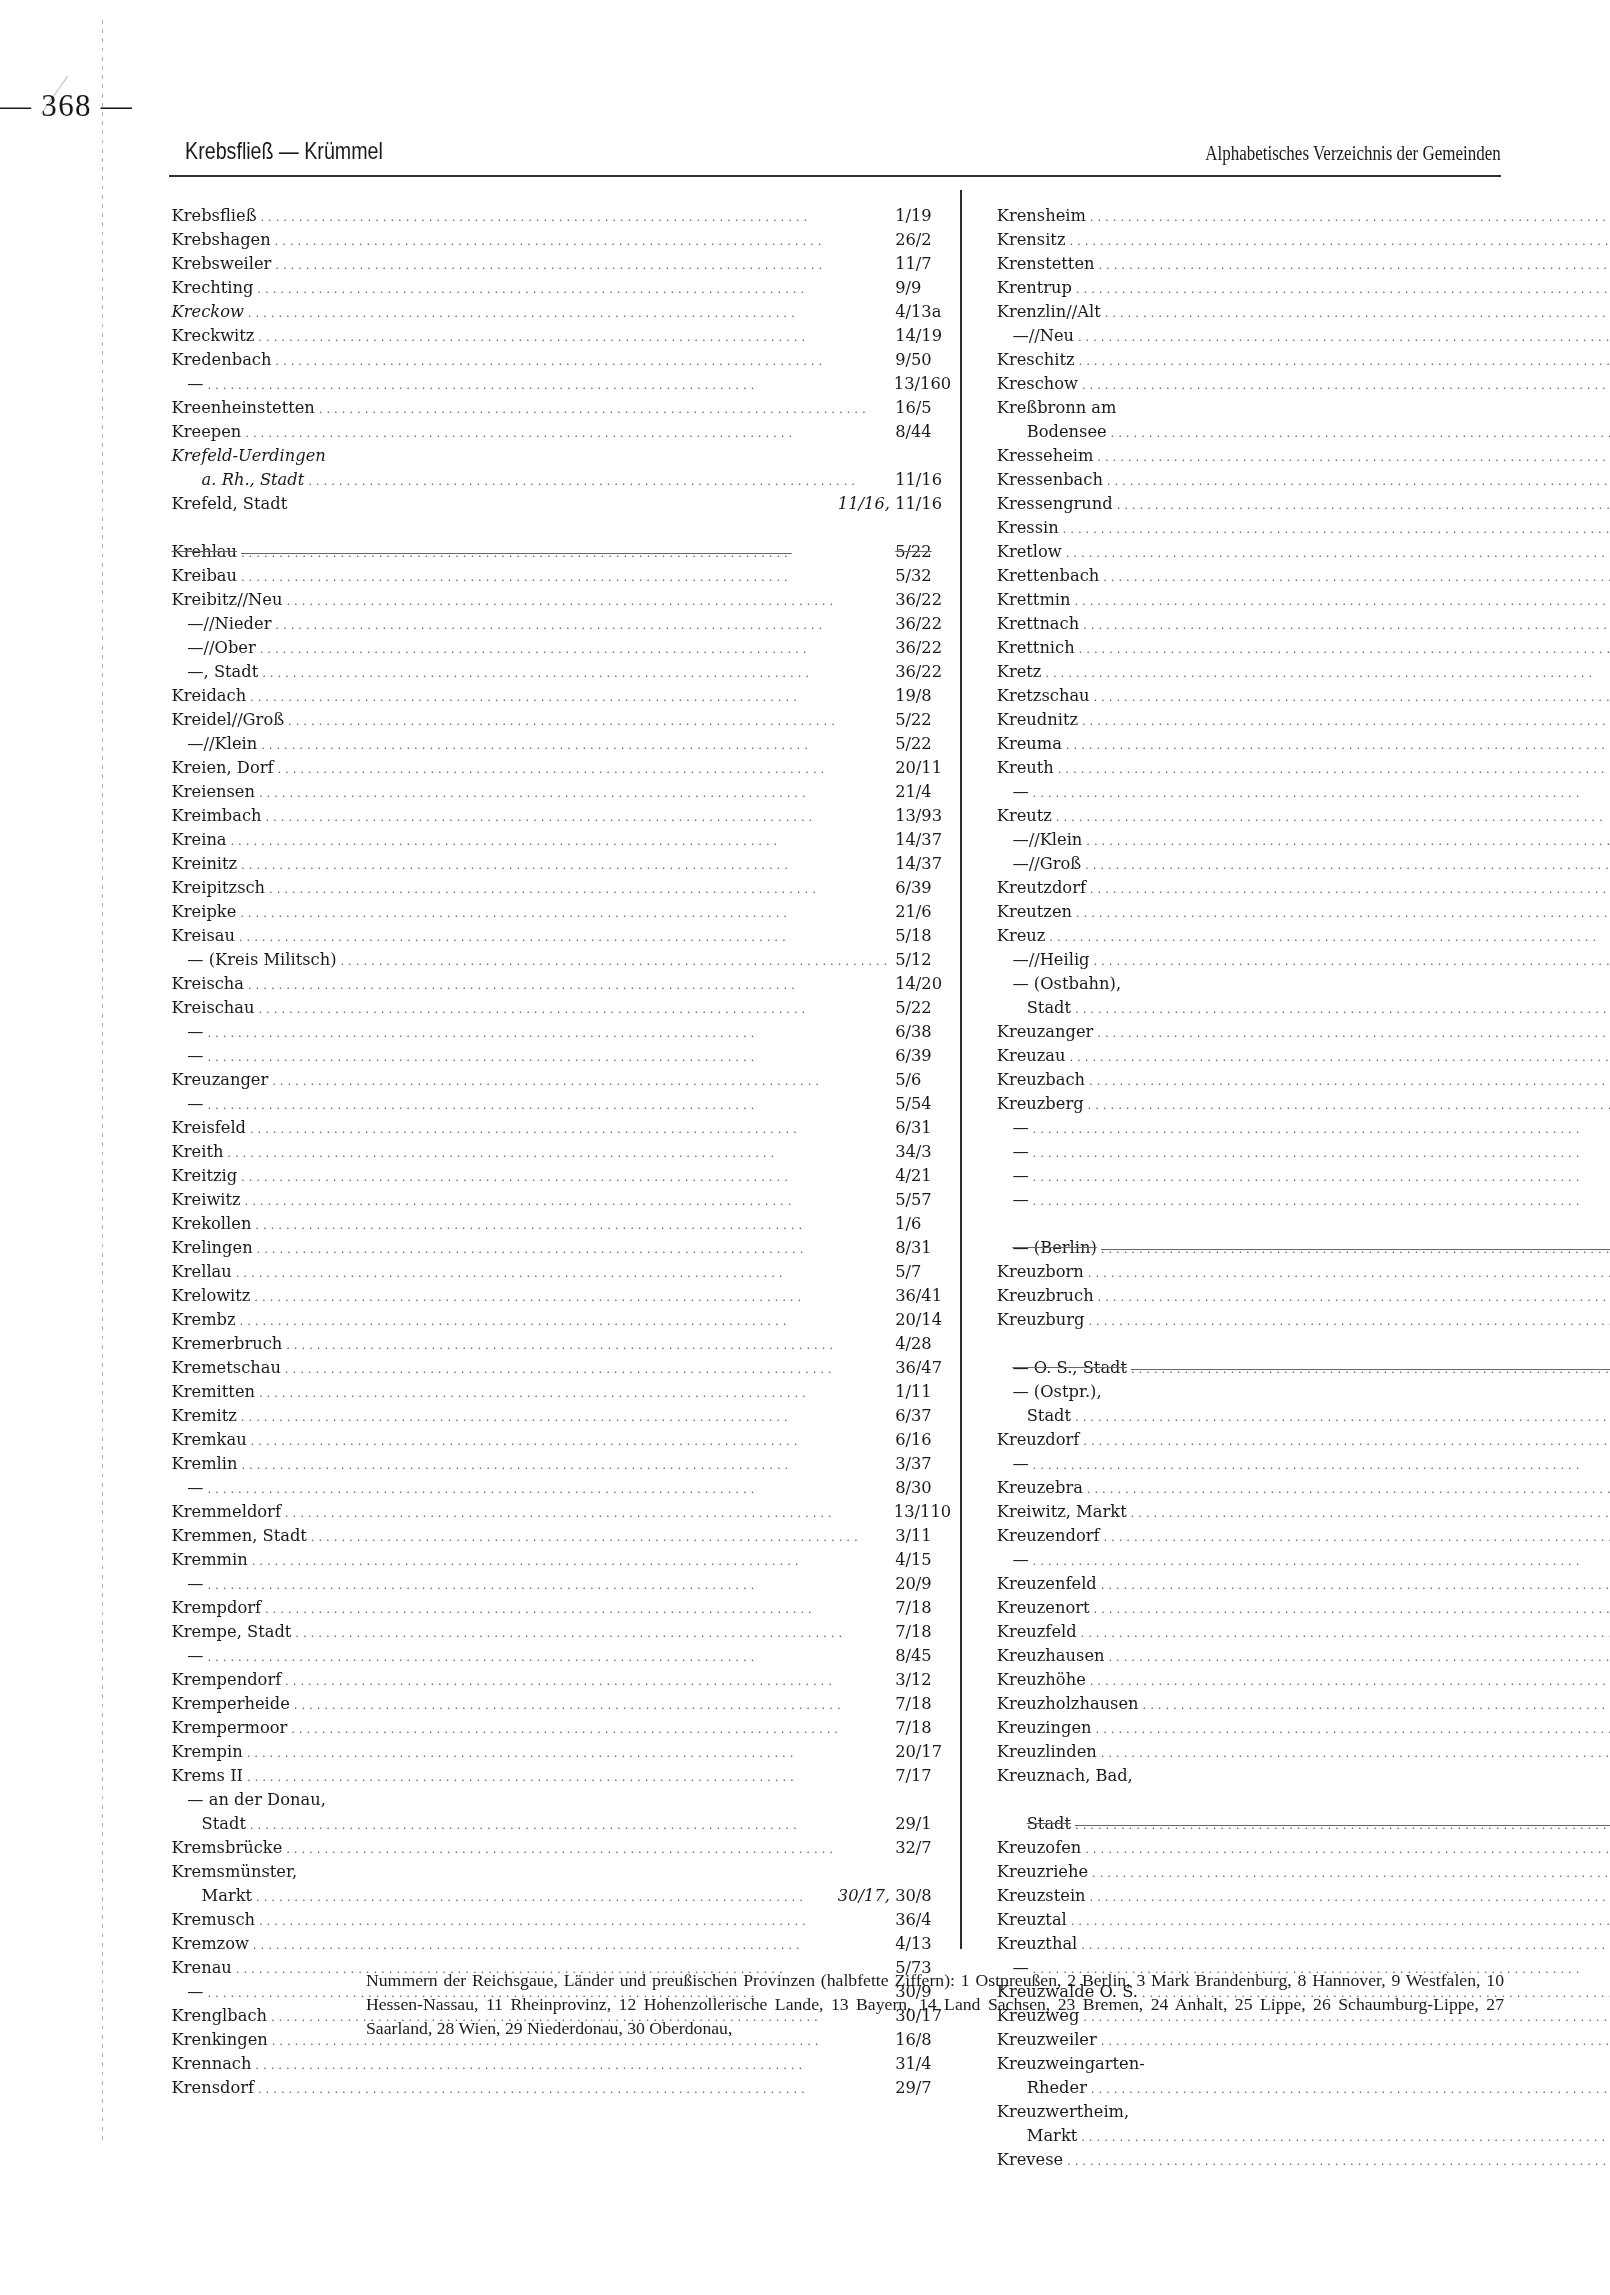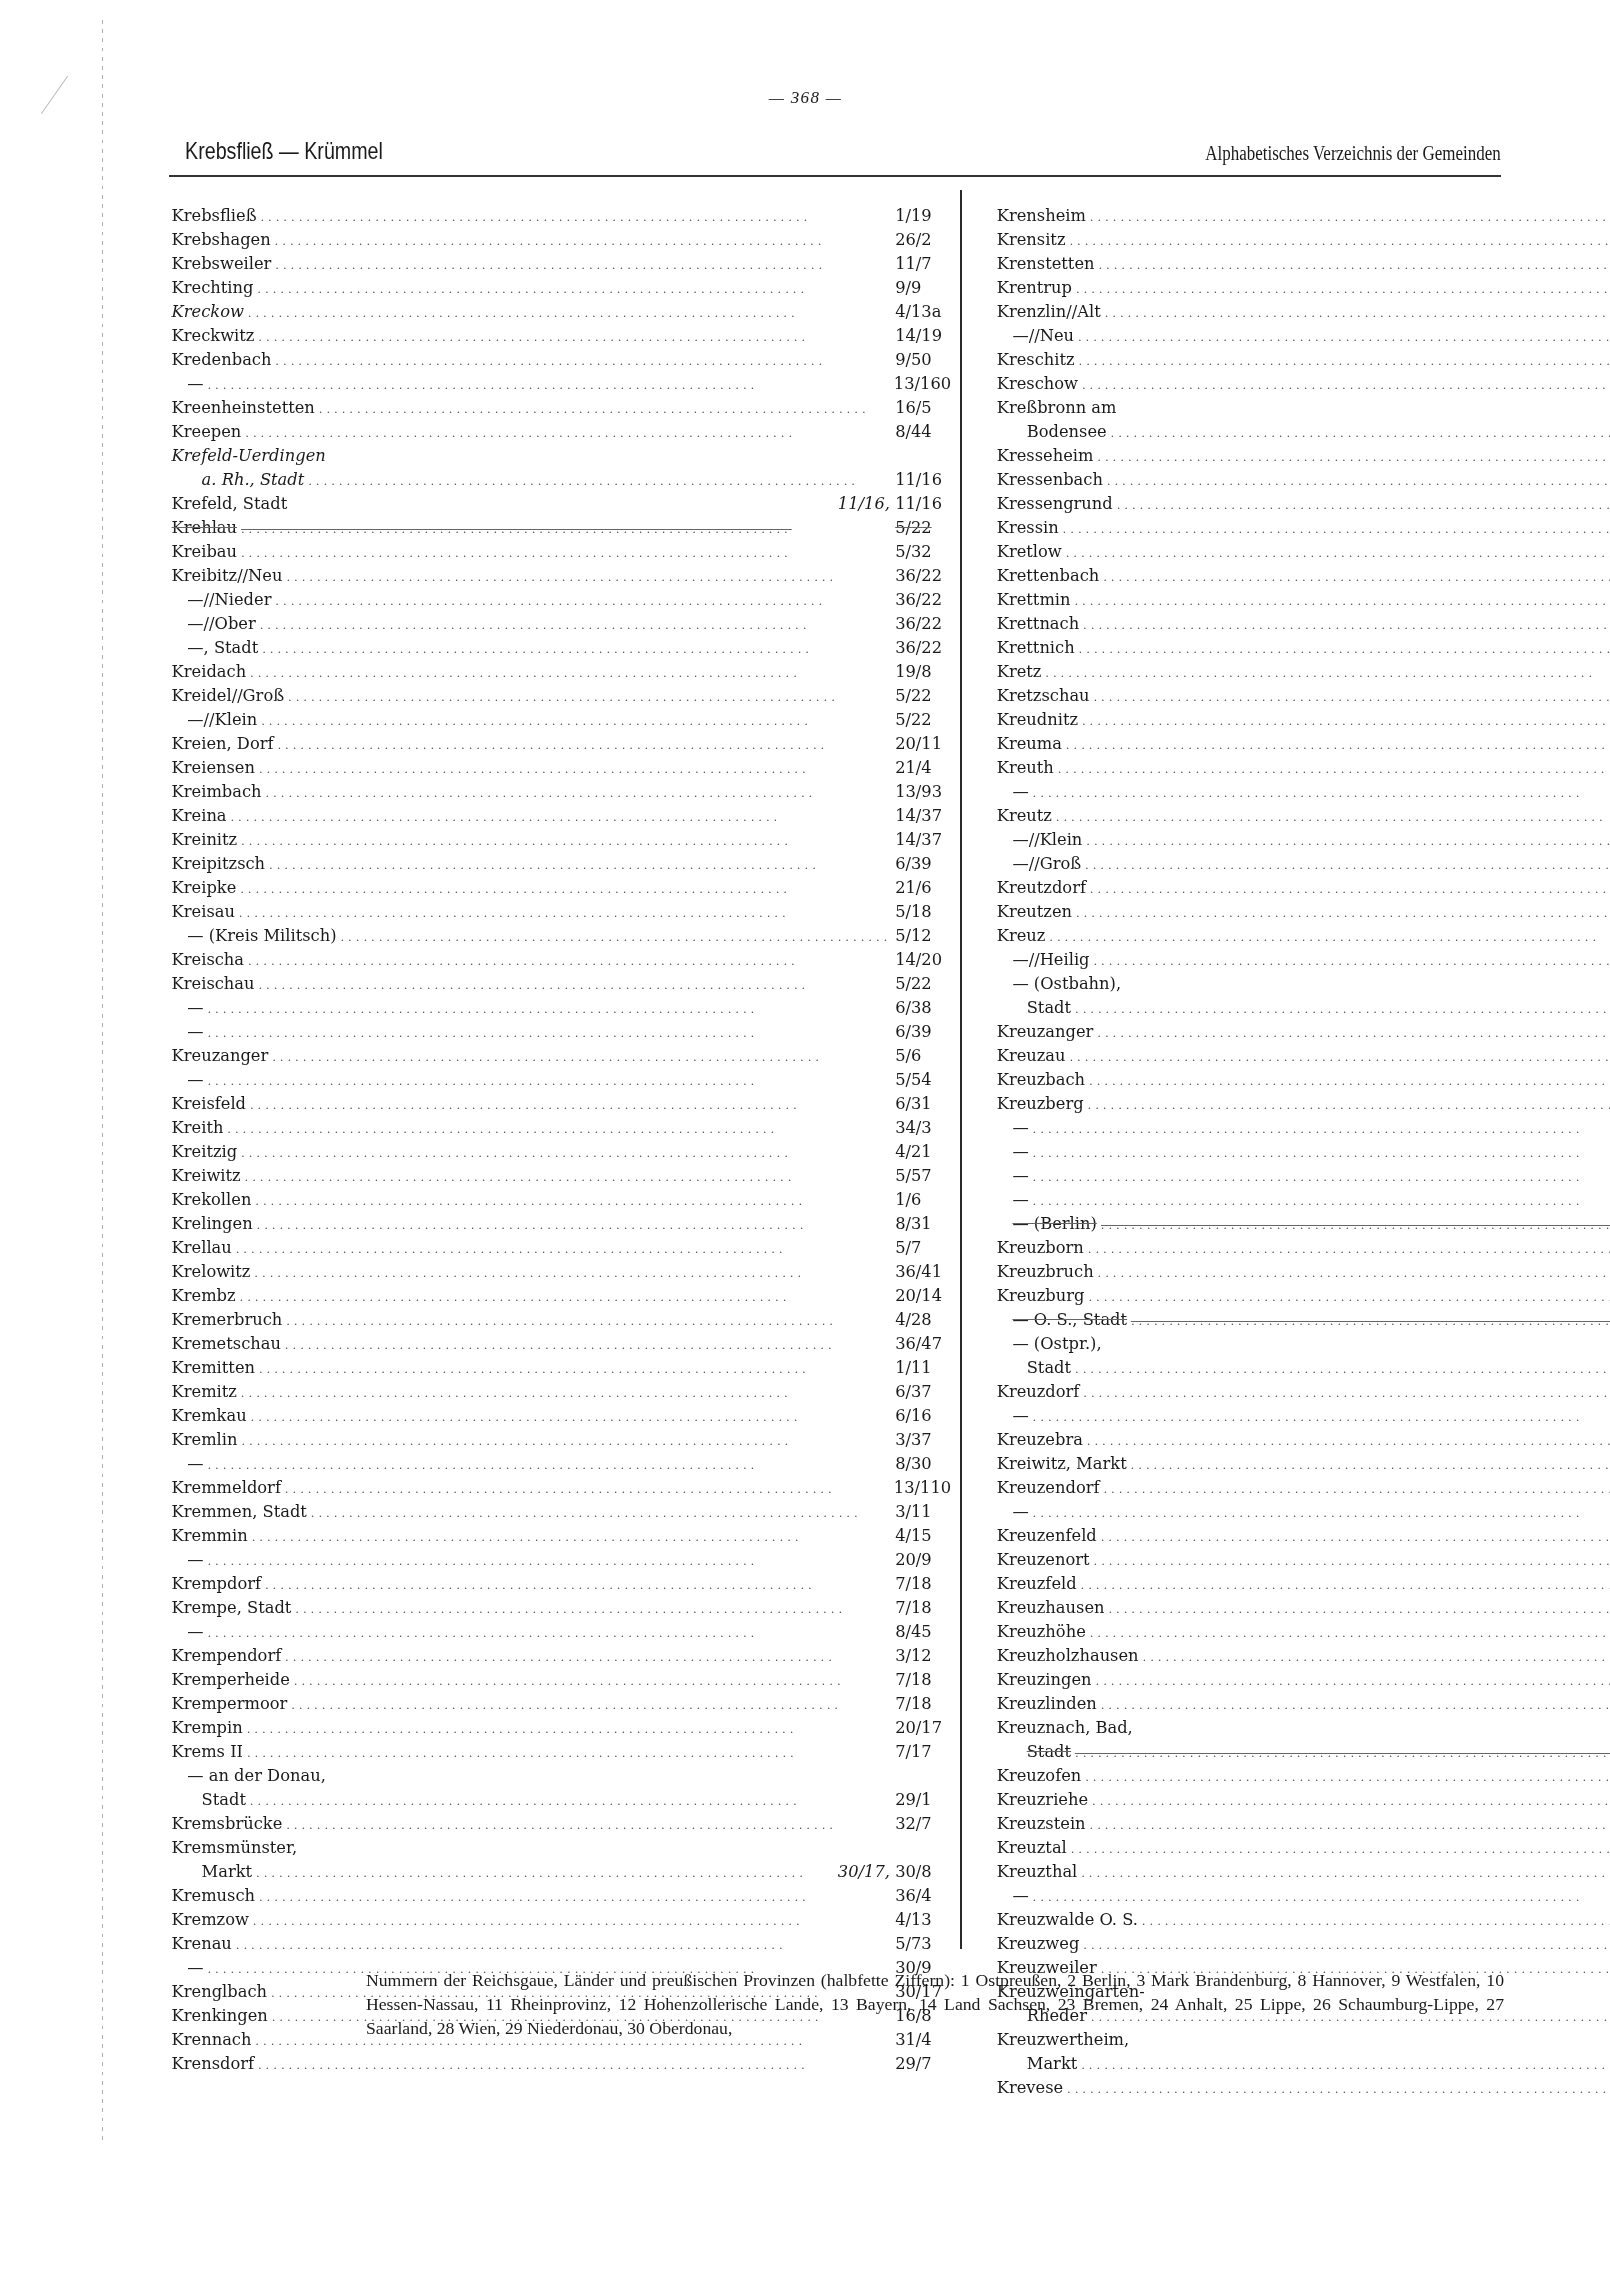--- a/index.html
+++ b/index.html
@@ -10,22 +10,22 @@
   .margin-line {
     position: absolute; left: 102px; top: 19.6px; width: 1.3px; height: 2125px;
     background: repeating-linear-gradient(to bottom, #777 0 3.9px, transparent 3.9px 9.2px);
     opacity: 0.6;
   }
   .margin-stroke {
     position: absolute; left: 54px; top: 72px; width: 1.3px; height: 46px;
     background: #888; transform: rotate(35deg); opacity: 0.6;
   }
   .page-number {
-    position: absolute; top: 88px; left: 0; width: 100%; text-align: center;
-    font-family: "Liberation Serif", serif; font-size: 17px; letter-spacing: 1.3px; font-style: italic;
+    position: absolute; top: 88px; left: 0; width: 100%; 
+    font-family: "Liberation Serif", serif; font-size: 31px; letter-spacing: 1.3px;
   }
   .running-head {
     position: absolute; top: 136px; left: 185px; right: 110px; height: 29px;
     display: flex; justify-content: space-between; align-items: flex-end;
   }
   .head-left { font-family: "Liberation Sans", sans-serif; font-size: 24px; transform: scaleX(0.82); transform-origin: left bottom; }
   .head-right { font-family: "Liberation Serif", serif; font-size: 20px; transform: scaleX(0.85); transform-origin: right bottom; }
   .head-rule {
     position: absolute; top: 175px; left: 169px; right: 110px; height: 2px; background: #333;
   }
@@ -49,21 +49,21 @@
   .entry .name.cont { padding-left: 30px; }
   .entry .leader {
     flex: 1 1 auto; overflow: hidden; margin: 0 3.9px; color: #555;
     letter-spacing: 3.9px; font-size: 11.8px;
   }
   .entry .leader::after { content: "........................................................................"; }
   .entry.noleader .leader::after { content: ""; }
   .entry .ref { flex: 0 0 auto; min-width: 56px; text-align: left; }
   .entry .alt { font-style: italic; margin-right: 5.2px; }
   .entry.italic .name { font-style: italic; }
-  .entry.strike { text-decoration: line-through; text-decoration-color: #666; }
+  .entry.strike { text-decoration: line-through; text-decoration-color: #666; margin-top: 24px; }
   .footnote {
     position: absolute; top: 1968px; left: 366px; width: 1138px;
     font-family: "Liberation Serif", serif; font-size: 17.7px; line-height: 24px;
     text-align: justify;
   }
 </style>
 </head>
 <body>
 
 <div class="margin-line"></div>

